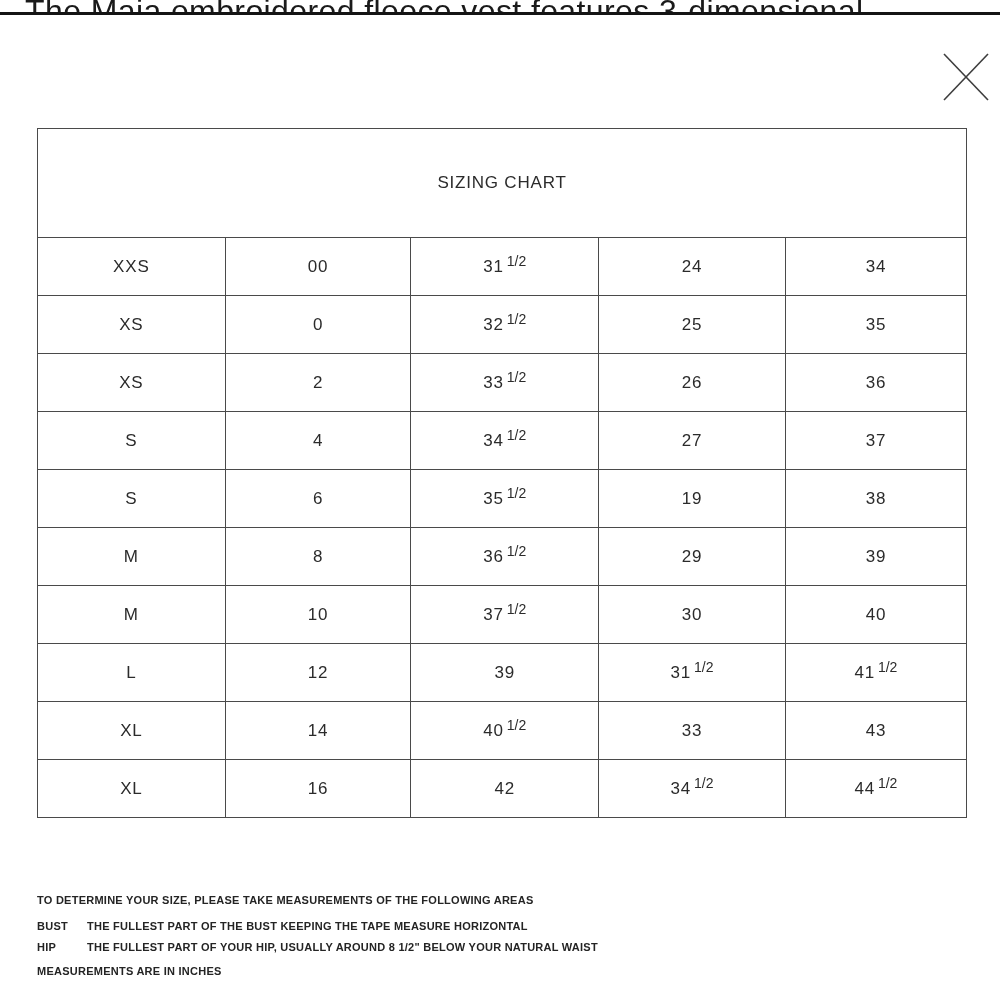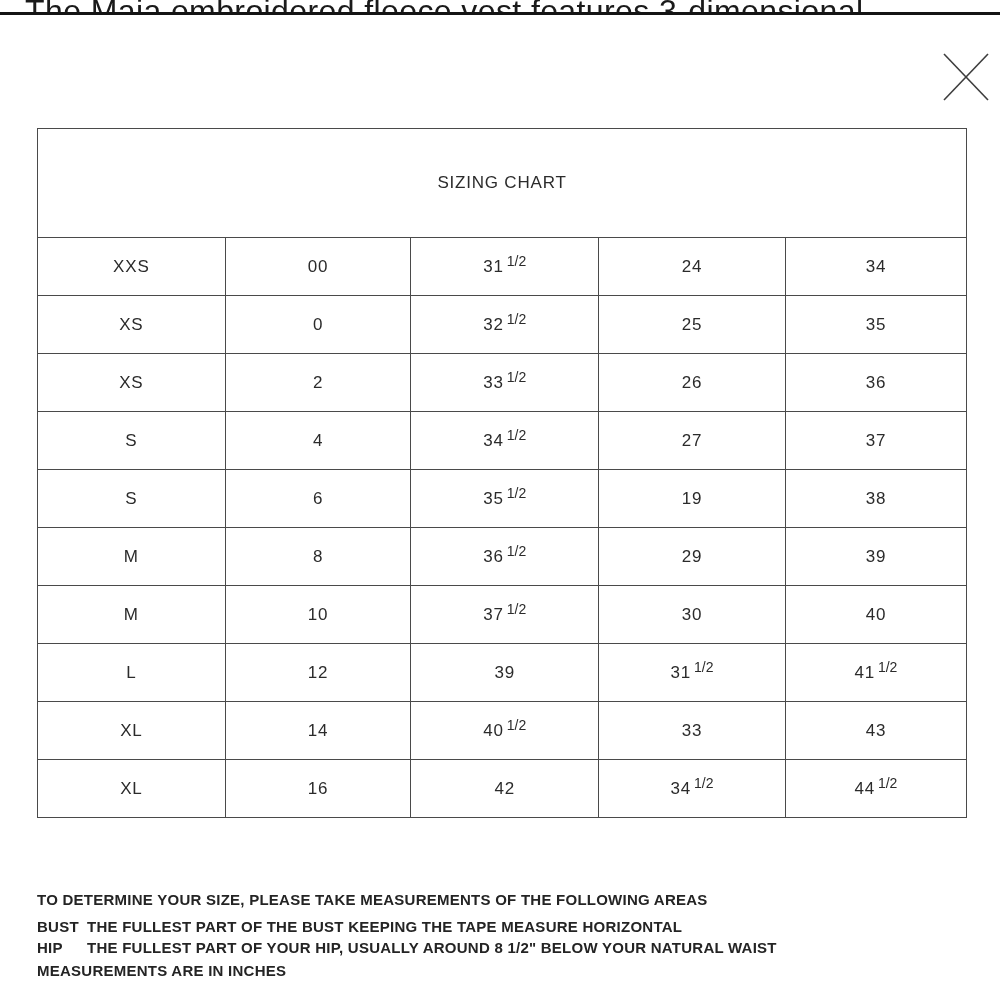--- a/index.html
+++ b/index.html
@@ -32,21 +32,21 @@
       border:1px solid var(--border); text-align:center; vertical-align:middle;
       font-size:17px; font-weight:normal; letter-spacing:0.8px; color:var(--text); }
   .title-cell{ height:109px; font-size:30px; letter-spacing:1.2px;
                font-weight:600; color:var(--title); }
   .header-row th{ height:58px; letter-spacing:0.6px; }
   .data-row td{ height:58px; }
   .sup{ font-size:14px; letter-spacing:0; position:relative; top:-6px; margin-left:3px; }
 
   
   .notes{ position:absolute; top:893px; left:37px; width:930px;
-          font-size:15px; font-weight:bold; letter-spacing:0.25px; color:#242424; }
+          font-size:11px; font-weight:bold; letter-spacing:0.25px; color:#242424; }
   .notes-intro{ line-height:14px; margin-bottom:9px; }
   .def-row{ display:flex; line-height:21px; }
   .def-term{ width:50px; flex:0 0 50px; }
   .def-text{ flex:1; }
   .notes-units{ margin-top:6px; line-height:14px; }
 </style>
 </head>
 <body>
 
 <div class="top-strip">

